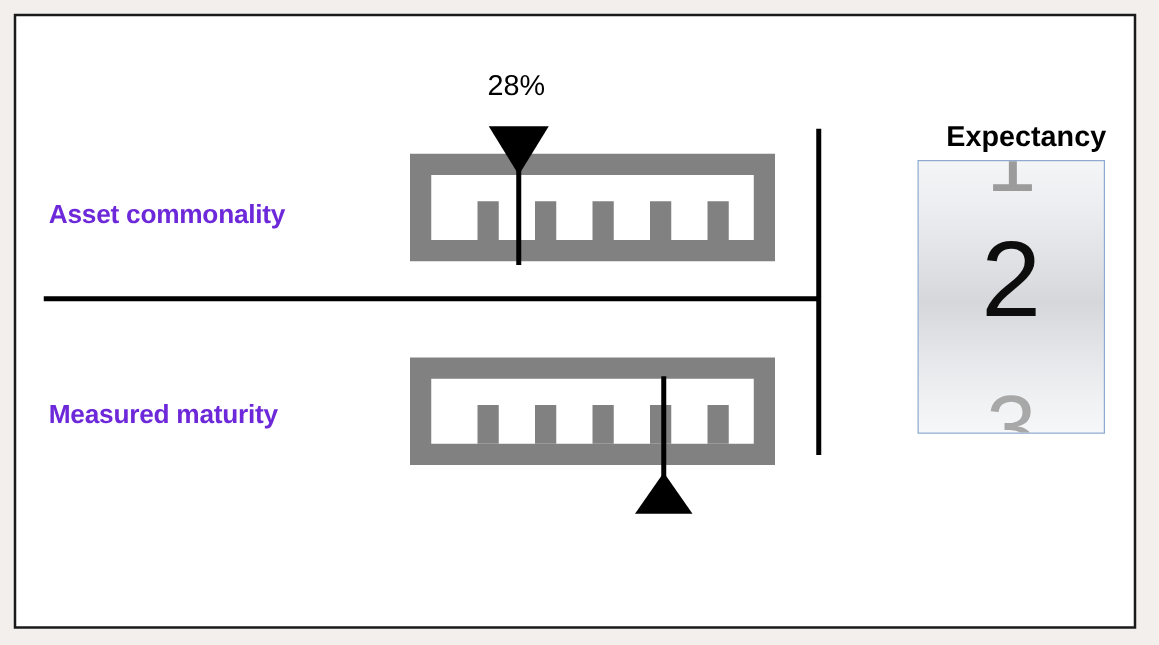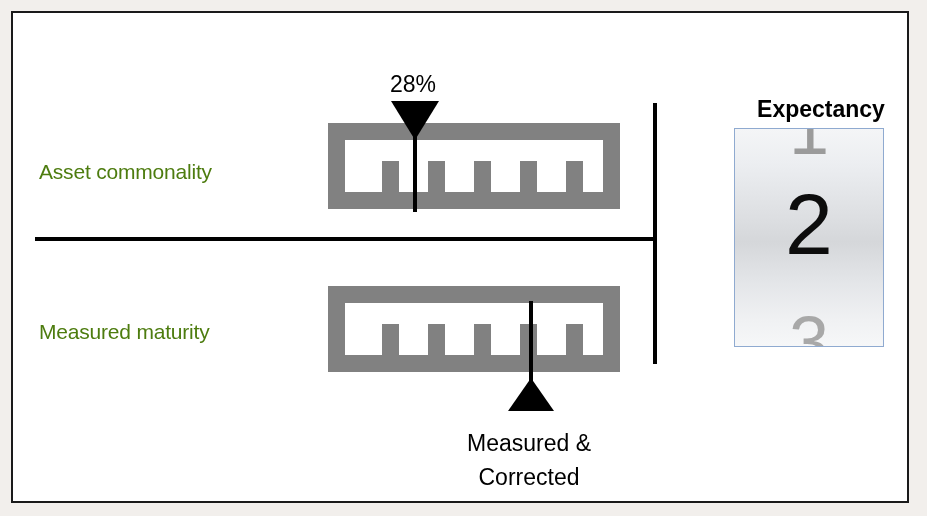--- a/index.html
+++ b/index.html
@@ -22,23 +22,23 @@
     width: 898px;
     height: 492px;
     background: #ffffff;
     border: 2px solid #1a1a1a;
     box-sizing: border-box;
   }
 
   
   .row-label {
     position: absolute;
-    font-weight: normal;
+    font-weight: bold;
     font-size: 21px;
-    color: #4d7c0f;
+    color: #6d28d9;
     white-space: nowrap;
     letter-spacing: -0.2px;
   }
   #label-asset     { left: 26px; top: 147px; }
   #label-control   { left: 26px; top: 307px; }
 
   
   #divider-horizontal {
     position: absolute;
     left: 22px;
@@ -116,21 +116,20 @@
   #marker-asset-triangle { left: 378px; top:  88px; }
   #marker-asset-needle   { left: 400px; top:  94px; height: 105px; }
   #marker-asset-value {
     position: absolute;
     left: 330px;
     top:  42px;
     width: 140px;
     text-align: center;
     font-size: 23px;
     color: #000000;
-    margin-top: 16px;
   }
 
   
   #marker-control-triangle { left: 495px; top: 365px; }
   #marker-control-needle   { left: 516px; top: 288px; height: 82px; }
   #marker-control-caption {
     position: absolute;
     left: 408px;
     top: 413px;
     width: 216px;
@@ -228,24 +227,20 @@
       <div class="gauge-tick t2"></div>
       <div class="gauge-tick t3"></div>
       <div class="gauge-tick t4"></div>
     </div>
   </div>
 
   <div id="marker-control-needle" class="needle"></div>
 
   <div id="marker-control-triangle" class="tri-up"></div>
 
-  <div id="marker-control-caption">
-    <div>Measured &amp;</div>
-    <div>Corrected</div>
-  </div>
 
   <div id="expectancy-title">Expectancy</div>
 
   <div id="expectancy-panel">
     <div id="expectancy-prev" class="expectancy-value">1</div>
     <div id="expectancy-current" class="expectancy-value">2</div>
     <div id="expectancy-next" class="expectancy-value">3</div>
   </div>
 
 </div>

